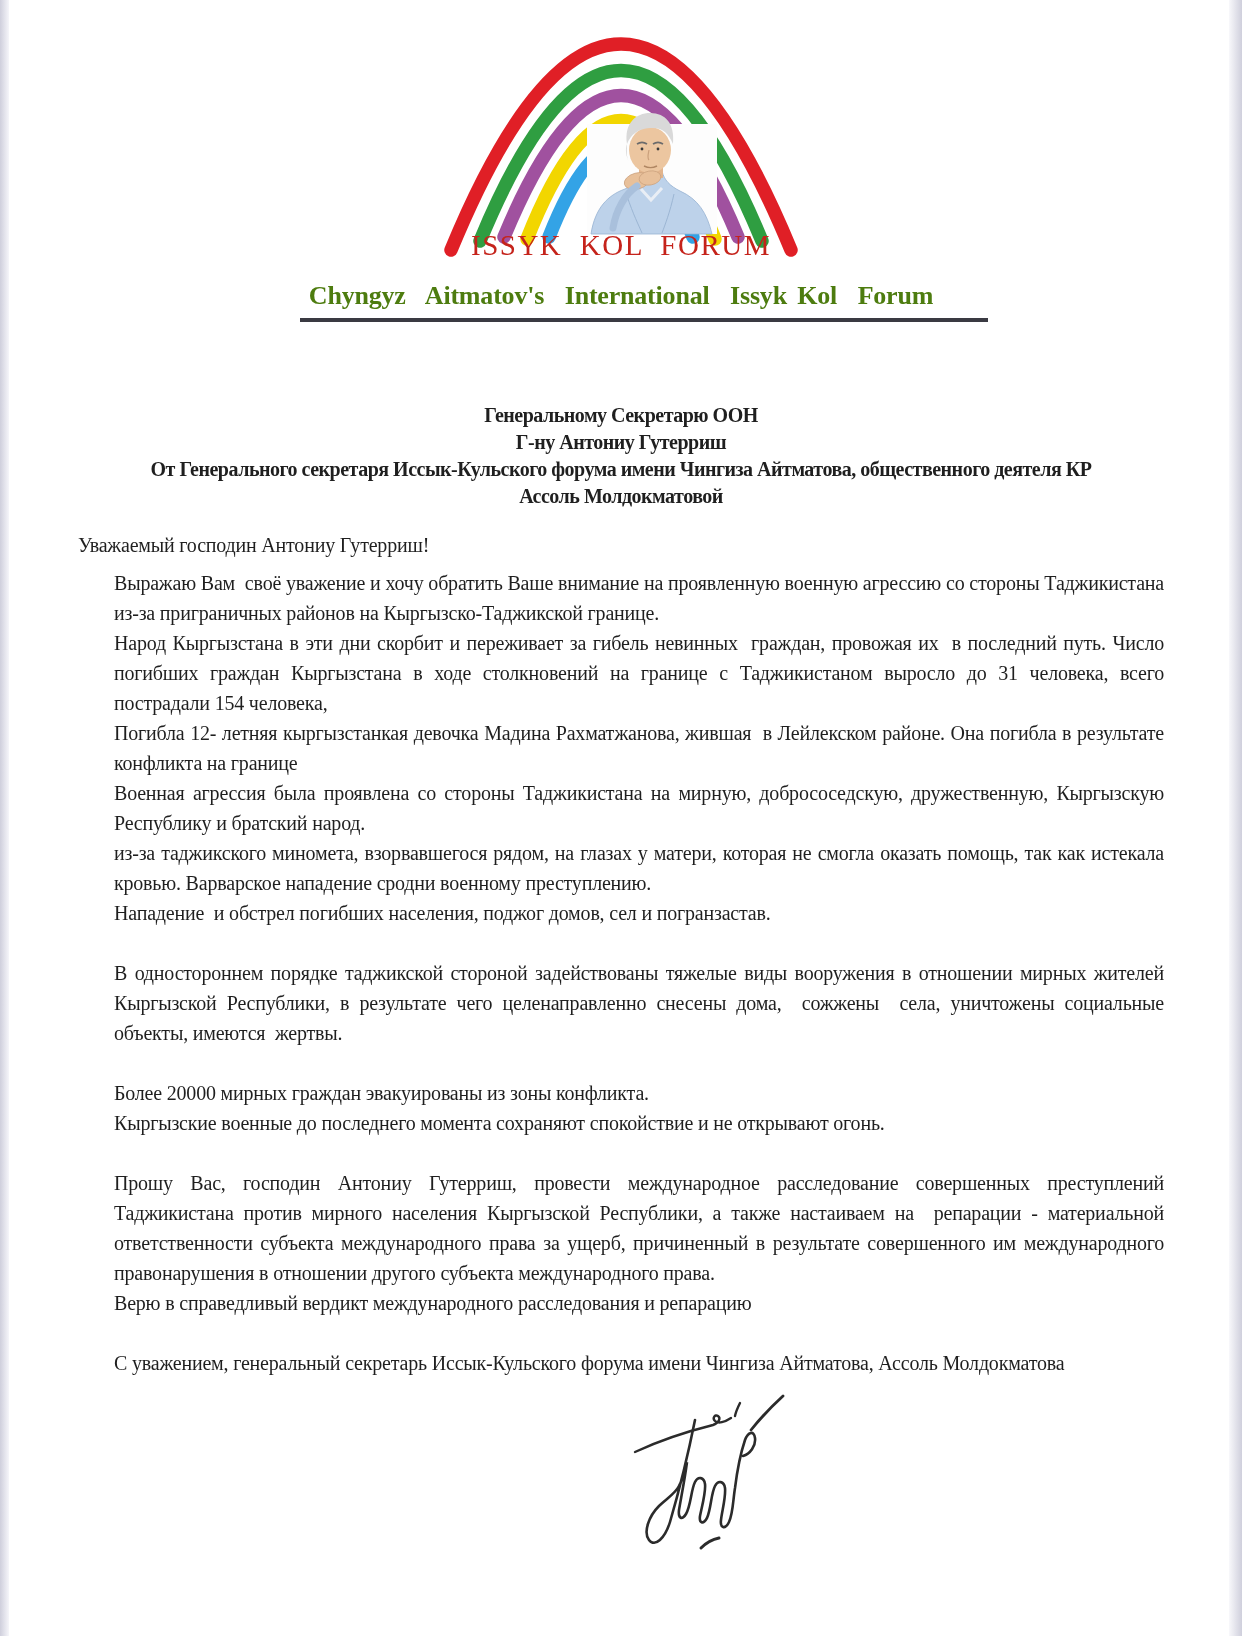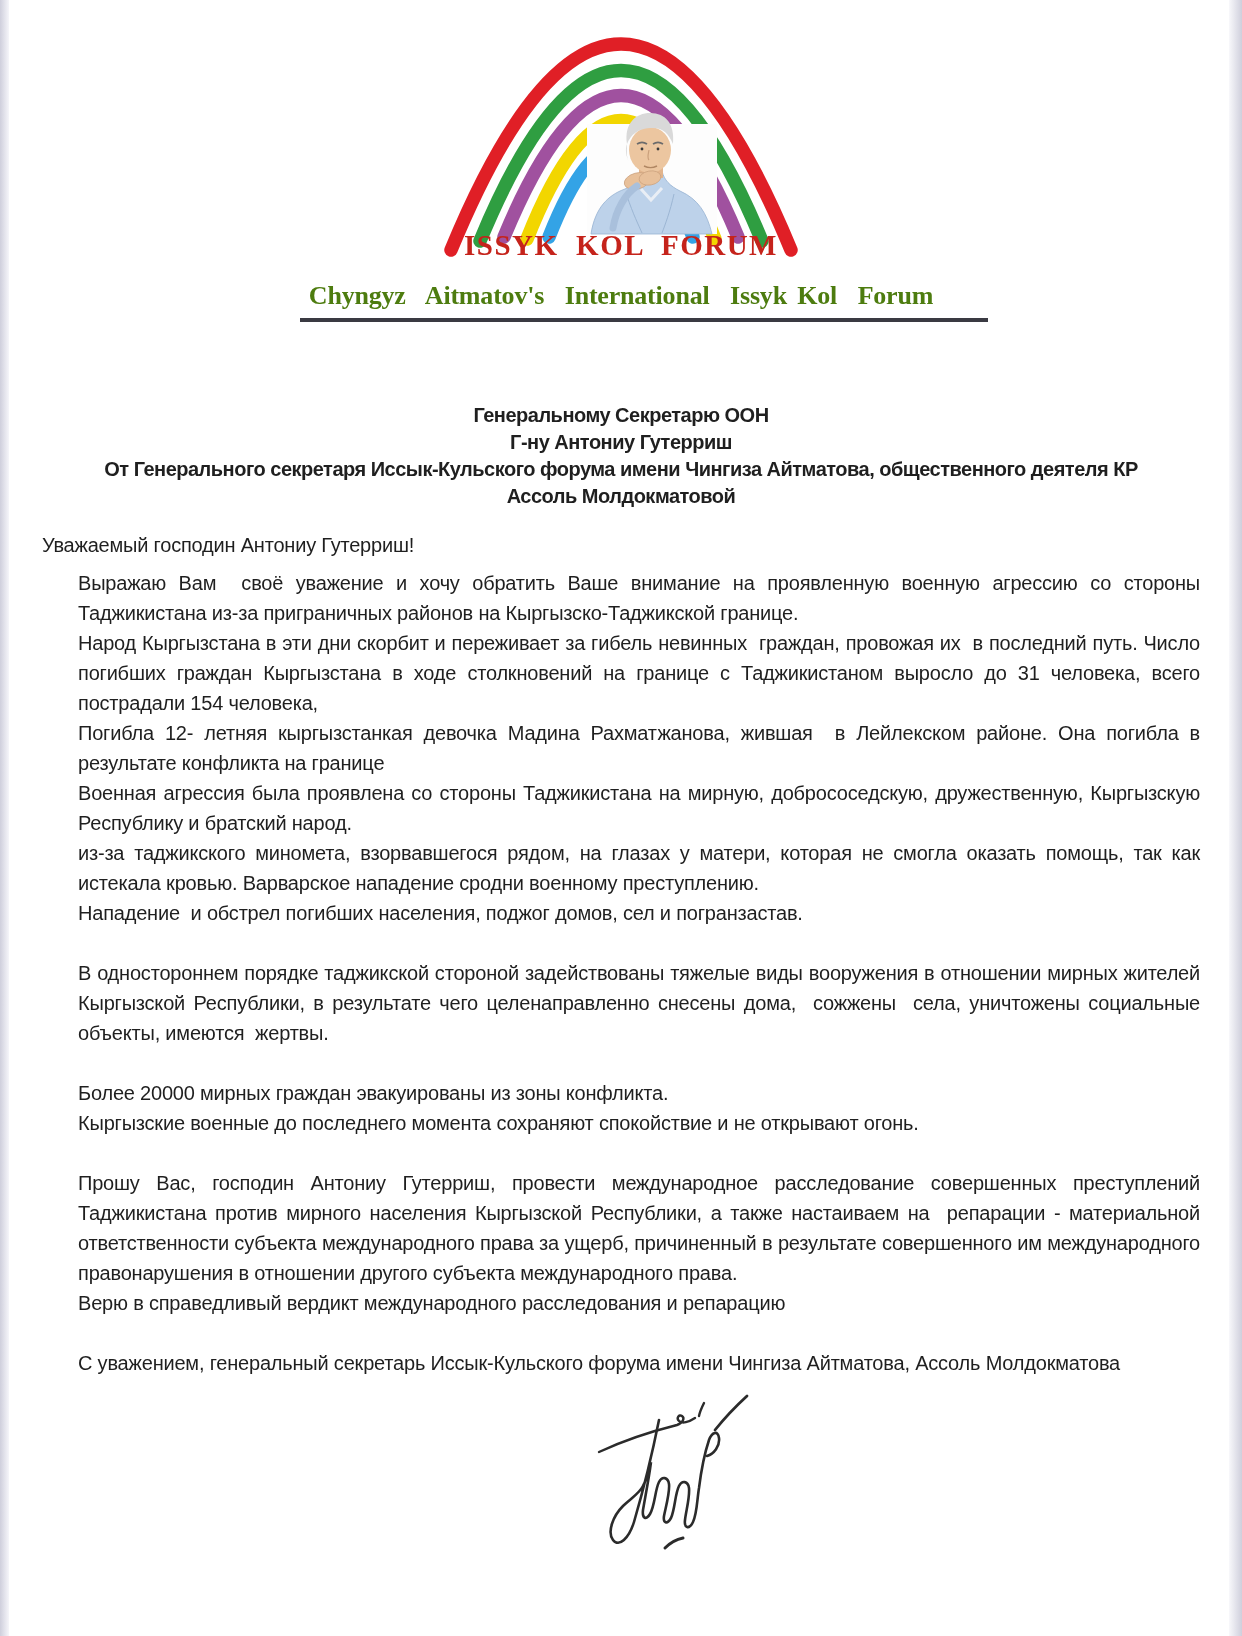--- a/index.html
+++ b/index.html
@@ -15,34 +15,34 @@
   .edge.left{left:0;width:9px;background:linear-gradient(to right,#cfcfdc,#f6f6fa);}
   .edge.right{right:0;width:13px;background:linear-gradient(to left,#cfcfdc,#f8f8fb);}
 
   
   .letterhead{position:relative;width:100%;height:350px;}
   .logo-svg{position:absolute;left:441px;top:28px;width:360px;height:240px;}
   .logo-title{
     position:absolute;left:441px;top:229px;width:360px;
     text-align:center;
     font-family:"Liberation Serif","DejaVu Serif",serif;
-    font-weight:bold;font-size:29px;letter-spacing:1.5px;
+    font-weight:normal;font-size:29px;letter-spacing:1.5px;
     white-space:pre;
   }
   .logo-subtitle{
     position:absolute;left:0;top:281px;width:100%;
     text-align:center;
     font-family:"Liberation Serif","DejaVu Serif",serif;
     font-weight:bold;font-size:26px;letter-spacing:-0.2px;word-spacing:4px;
     white-space:pre;
   }
   .head-rule{position:absolute;left:300px;top:318px;width:688px;height:4px;background:#3a3a42;}
 
   
-  .letter{padding:0 42px;}
+  .letter{padding:0 78px;font-family:Liberation Serif, serif;}
   .recipient{margin-top:52px;text-align:center;}
   .recipient-line{
     font-weight:bold;font-size:20px;line-height:27px;
     letter-spacing:-0.5px;white-space:pre;text-align:center;
   }
   .greeting{margin-top:20px;font-size:20px;line-height:30px;letter-spacing:-0.2px;white-space:pre-wrap;}
   .body-blocks{margin-top:8px;margin-left:36px;}
   .block + .block{margin-top:30px;}
   .pline{
     font-size:20px;line-height:30px;letter-spacing:-0.2px;

